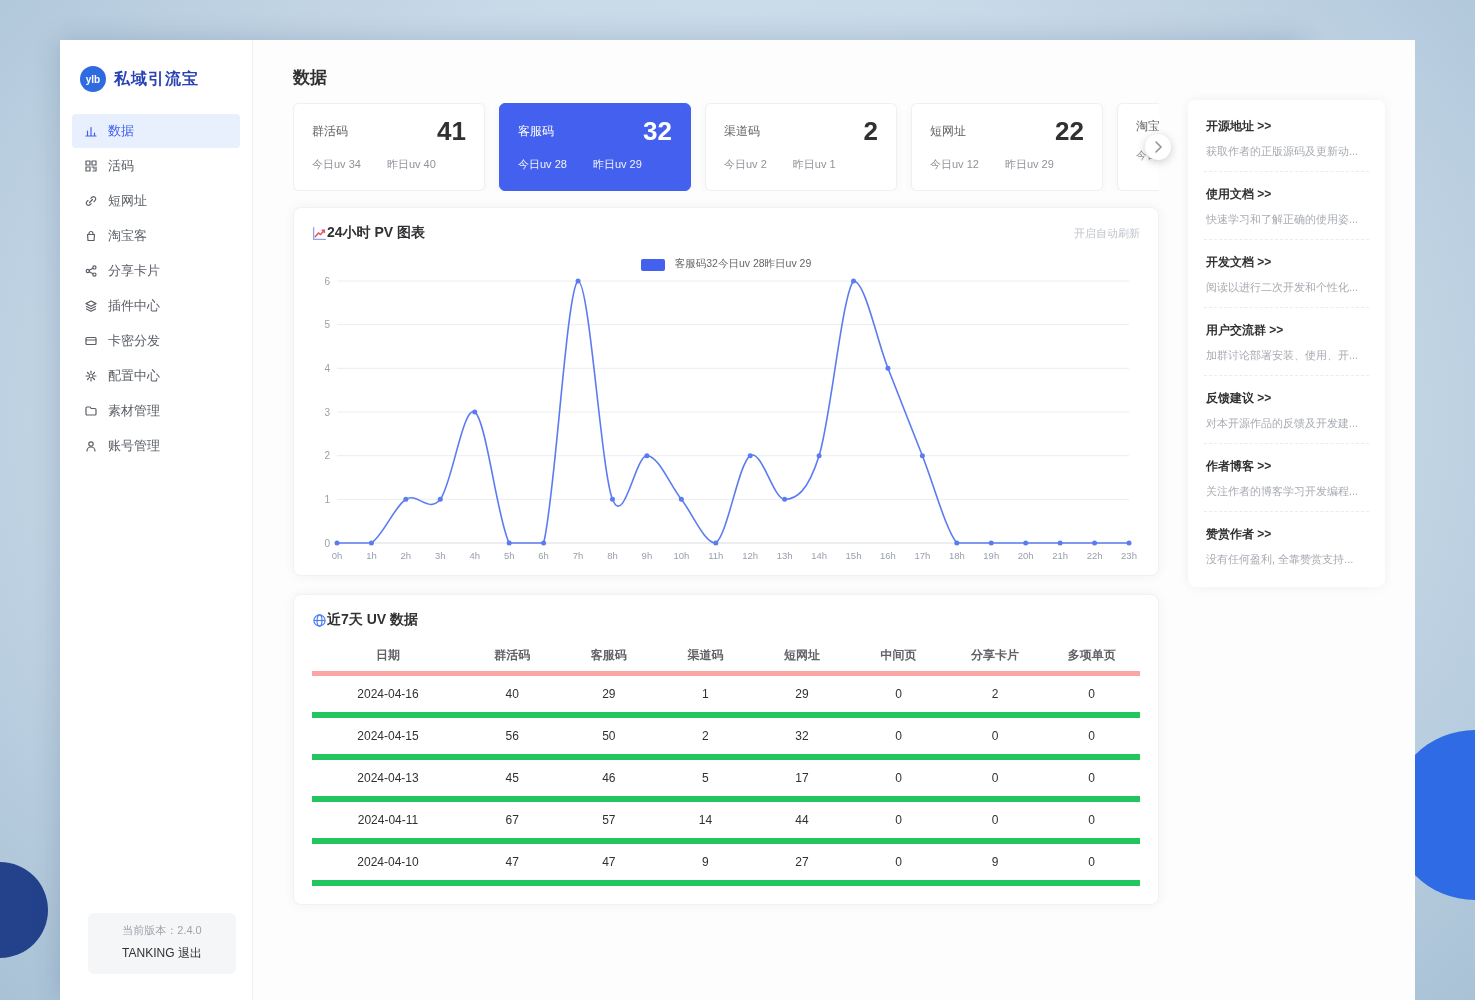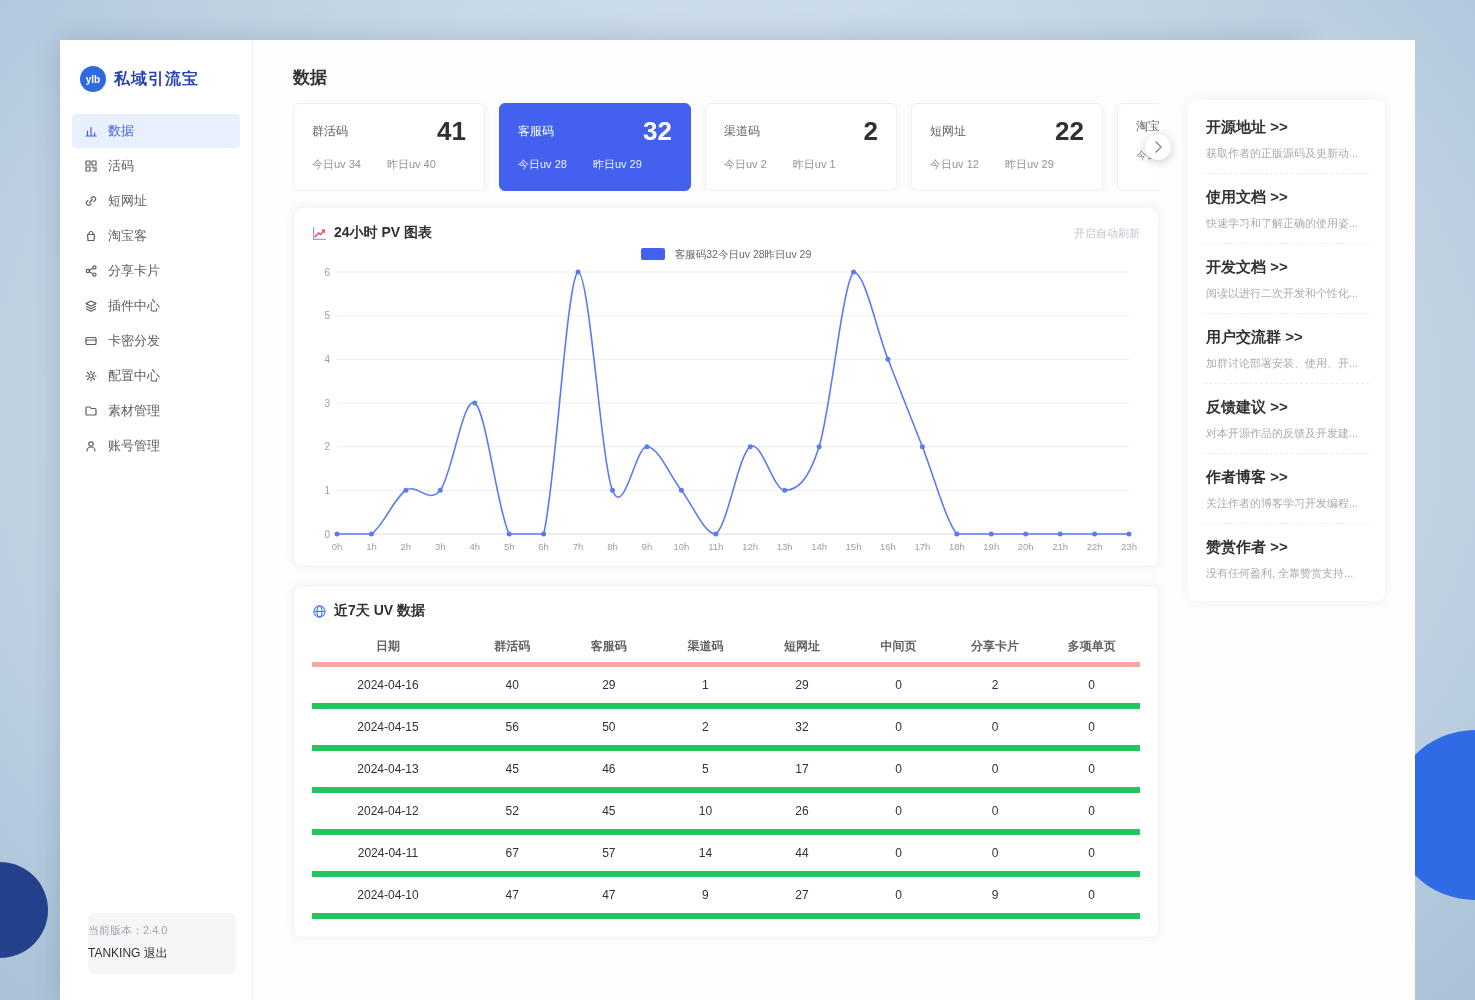--- a/index.html
+++ b/index.html
@@ -23,21 +23,21 @@
               font-weight:bold;display:flex;align-items:center;justify-content:center;flex:none;}
   .brand-name{font-size:16px;font-weight:bold;color:#2943b5;letter-spacing:1px;white-space:nowrap;}
   .menu{padding:0 12px;}
   .menu-item{display:flex;align-items:center;gap:10px;height:34px;padding:0 12px;border-radius:4px;
              font-size:13px;color:#5a5e66;cursor:pointer;margin-bottom:1px;}
   .menu-item.active{background:#e8effd;color:var(--accent,#4361ee);}
   .menu-item .mi{display:flex;align-items:center;}
   .menu-item svg{width:14px;height:14px;stroke:currentColor;fill:none;stroke-width:1.2;
                  stroke-linecap:round;stroke-linejoin:round;}
   .version-box{position:absolute;left:28px;right:16px;bottom:26px;background:#f5f6f8;border-radius:6px;
-               text-align:left;padding:10px 0 12px;}
+               text-align:center;padding:10px 0 12px;}
   .version-line{font-size:11px;color:#a0a3aa;}
   .user-line{margin-top:7px;font-size:12px;color:#303133;}
   .logout{cursor:pointer;}
 
   
   .main{flex:1;background:#fdfdfe;padding:26px 30px 0 40px;display:flex;gap:29px;align-items:flex-start;box-sizing:border-box;}
   .content-col{width:866px;flex:none;}
   .page-title{margin:0 0 14px;font-size:17px;font-weight:bold;color:#303133;}
 
   
@@ -53,41 +53,41 @@
   .stat-card.selected .stat-name,.stat-card.selected .stat-value{color:#fff;}
   .stat-card.selected .stat-sub{color:rgba(255,255,255,.92);}
   .next-btn{position:absolute;right:-12px;top:31px;width:26px;height:26px;border-radius:50%;background:#fff;
             box-shadow:0 2px 10px rgba(0,0,0,.2);display:flex;align-items:center;justify-content:center;
             cursor:pointer;z-index:3;}
 
   
   .panel-card{margin-top:16px;background:#fff;border:1px solid #f2f2f2;border-radius:8px;
               box-shadow:0 0 12px rgba(0,0,0,.05);box-sizing:border-box;}
   .card-header{display:flex;justify-content:space-between;align-items:center;padding:16px 18px 6px;}
-  .card-title{display:flex;align-items:center;gap:7px;font-size:14px;font-weight:bold;color:#303133;}
+  .card-title{display:flex;align-items:center;gap:0;font-size:14px;font-weight:bold;color:#303133;}
   .card-title svg{width:15px;height:15px;}
   .refresh-link{font-size:11px;color:#c0c4cc;cursor:pointer;text-align:center;}
-  .legend-row{display:flex;justify-content:center;align-items:flex-start;gap:10px;margin-top:0;}
+  .legend-row{display:flex;justify-content:center;align-items:flex-end;gap:10px;margin-top:9px;}
   .legend-marker{width:24px;height:12px;border-radius:2px;background:var(--accent,#4361ee);}
   .legend-text{font-size:10.5px;color:#666;}
   svg.pv{display:block;margin:2px auto 6px;}
 
   
   .table-card{margin-top:18px;padding-bottom:10px;}
   .uv-table{width:calc(100% - 36px);margin:4px 18px 8px;border-collapse:collapse;table-layout:fixed;}
   .uv-table th{font-size:12px;color:#606266;font-weight:bold;height:30px;text-align:center;border-bottom:5px solid #fca5a5;}
   .uv-table th:first-child{width:150px;}
   .uv-table td{font-size:12px;color:#303133;text-align:center;height:34px;border-bottom:6px solid #22c55e;}
 
   
   .right-panel{width:197px;flex:none;margin-top:34px;background:#fff;border-radius:8px;
                box-shadow:0 0 12px rgba(0,0,0,.06);padding:4px 16px 8px;box-sizing:border-box;}
   .rp-item{padding:14px 2px 12px;border-bottom:1px dashed #ececec;}
   .rp-item:last-child{border-bottom:none;}
-  .rp-title{font-size:15px;font-weight:bold;color:#303133;cursor:pointer;}
+  .rp-title{font-size:12px;font-weight:bold;color:#303133;cursor:pointer;}
   .rp-desc{margin-top:9px;font-size:11px;color:#a8abb2;white-space:nowrap;overflow:hidden;}
 </style>
 </head>
 <body>
 
 <div class="deco deco-right"></div>
 <div class="deco deco-left"></div>
 <div class="deco deco-green"></div>
 
 <div class="app">
@@ -394,30 +394,20 @@
                 <td>2024-04-13</td>
                 <td>45</td>
                 <td>46</td>
                 <td>5</td>
                 <td>17</td>
                 <td>0</td>
                 <td>0</td>
                 <td>0</td>
               </tr>
               <tr>
-                <td>2024-04-12</td>
-                <td>52</td>
-                <td>45</td>
-                <td>10</td>
-                <td>26</td>
-                <td>0</td>
-                <td>0</td>
-                <td>0</td>
-              </tr>
-              <tr>
                 <td>2024-04-11</td>
                 <td>67</td>
                 <td>57</td>
                 <td>14</td>
                 <td>44</td>
                 <td>0</td>
                 <td>0</td>
                 <td>0</td>
               </tr>
               <tr>

